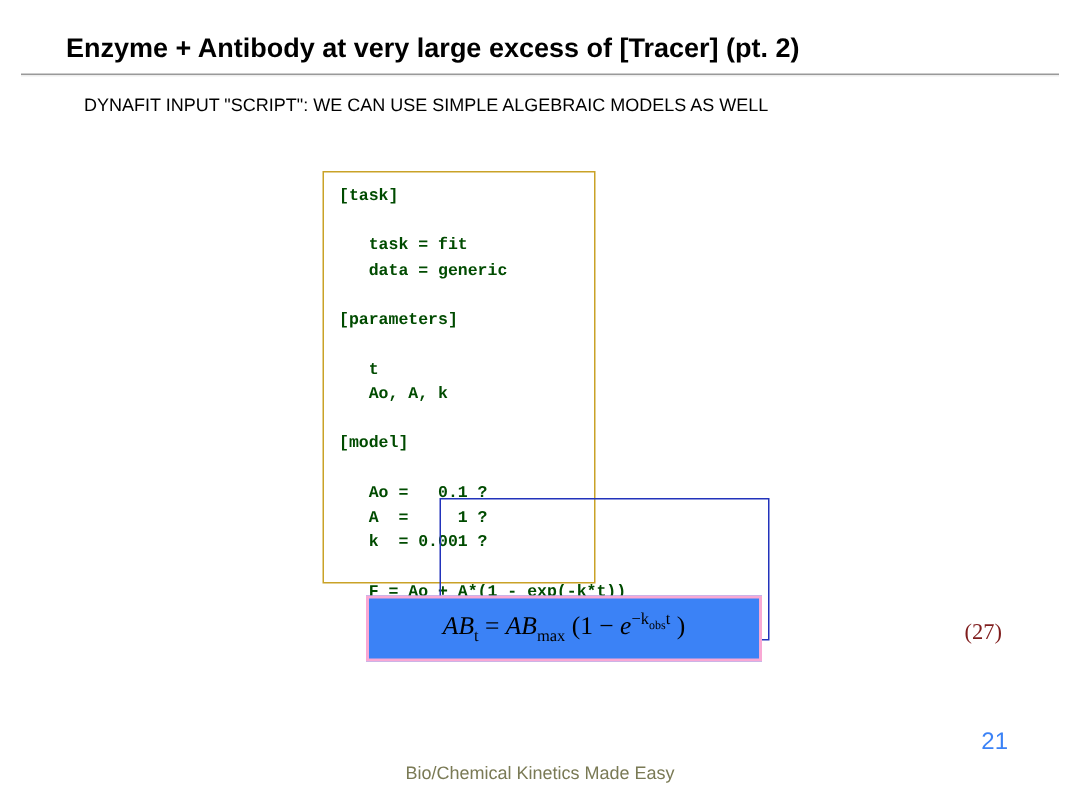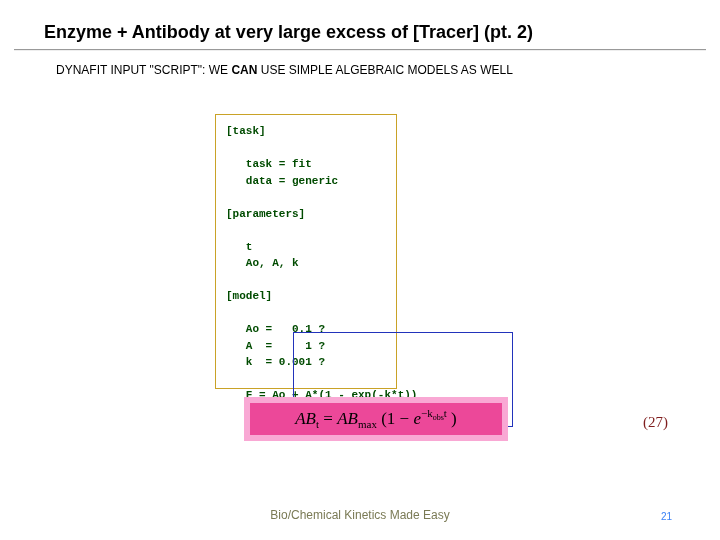--- a/index.html
+++ b/index.html
@@ -27,21 +27,21 @@
     margin: 0 14px 0 14px;
     height: 2px;
     border-top: 1px solid #999;
     border-bottom: 1px solid #eee;
   }
   .subtitle {
     font-size: 12px;
     color: #000;
     padding: 12px 0 0 56px;
   }
-  .subtitle .can { font-weight: bold; }
+  .subtitle .can { font-weight: normal; }
   .codebox {
     position: absolute;
     left: 215px;
     top: 114px;
     width: 182px;
     height: 275px;
     border: 1px solid #c9a227;
     background: #fff;
     font-family: "Courier New", monospace;
     font-size: 11px;
@@ -60,22 +60,22 @@
     border: 1.5px solid #2233bb;
     background: transparent;
     pointer-events: none;
   }
   .equation-box {
     position: absolute;
     left: 244px;
     top: 397px;
     width: 264px;
     height: 44px;
-    border: 6px solid #f9a8d4;
-    background: #ec4899;
+    border: 2px solid #f9a8d4;
+    background: #3b82f6;
     display: flex;
     align-items: center;
     justify-content: center;
     font-family: "Times New Roman", serif;
     font-style: italic;
     font-size: 17px;
     color: #000;
   }
   .equation-box .sub { font-size: 11px; vertical-align: sub; font-style: normal; }
   .equation-box .sup { font-size: 11px; vertical-align: super; font-style: normal; }
@@ -92,22 +92,22 @@
     position: absolute;
     bottom: 18px;
     left: 0; right: 0;
     text-align: center;
     font-size: 12px;
     color: #7a7a55;
   }
   .pagenum {
     position: absolute;
     right: 48px;
-    bottom: 18px;
-    font-size: 10px;
+    bottom: 36px;
+    font-size: 16px;
     color: #3b82f6;
   }
   .logo {
     position: absolute;
     left: 18px;
     bottom: 20px;
     display: flex;
     align-items: flex-end;
     gap: 4px;
   }

